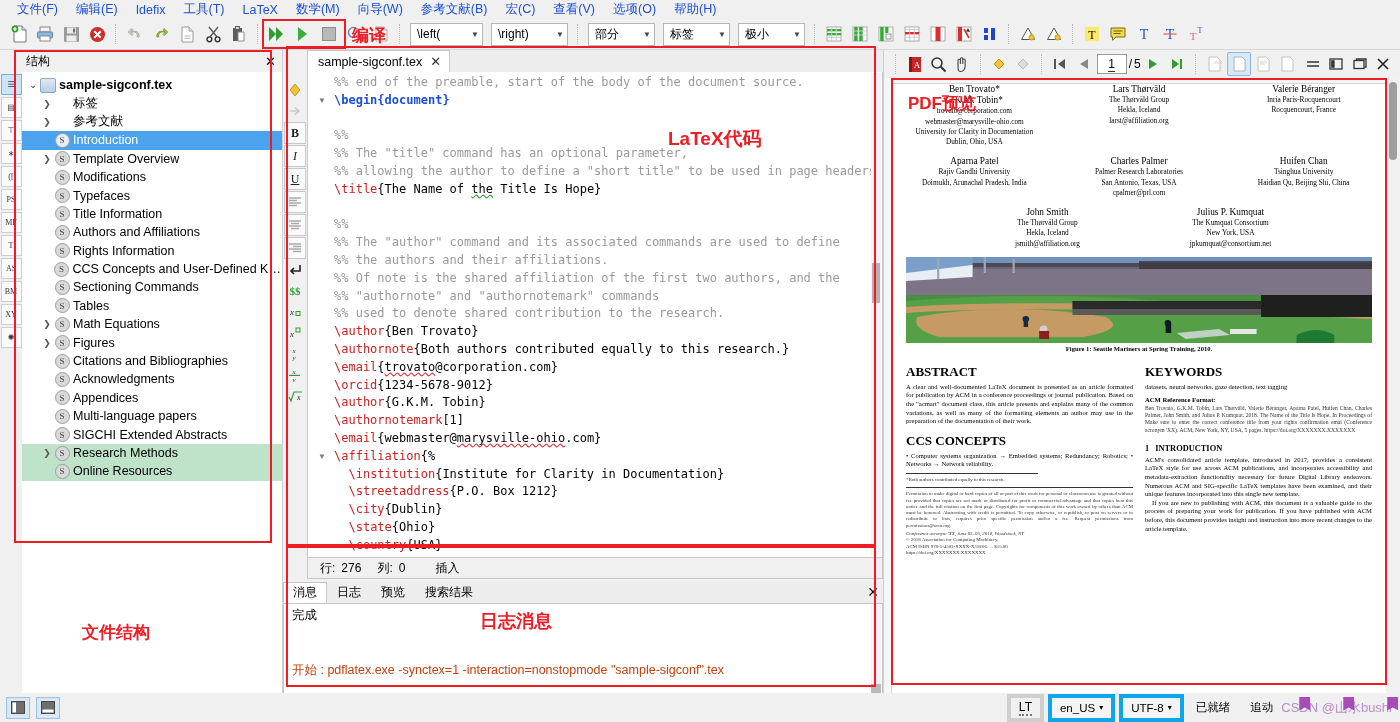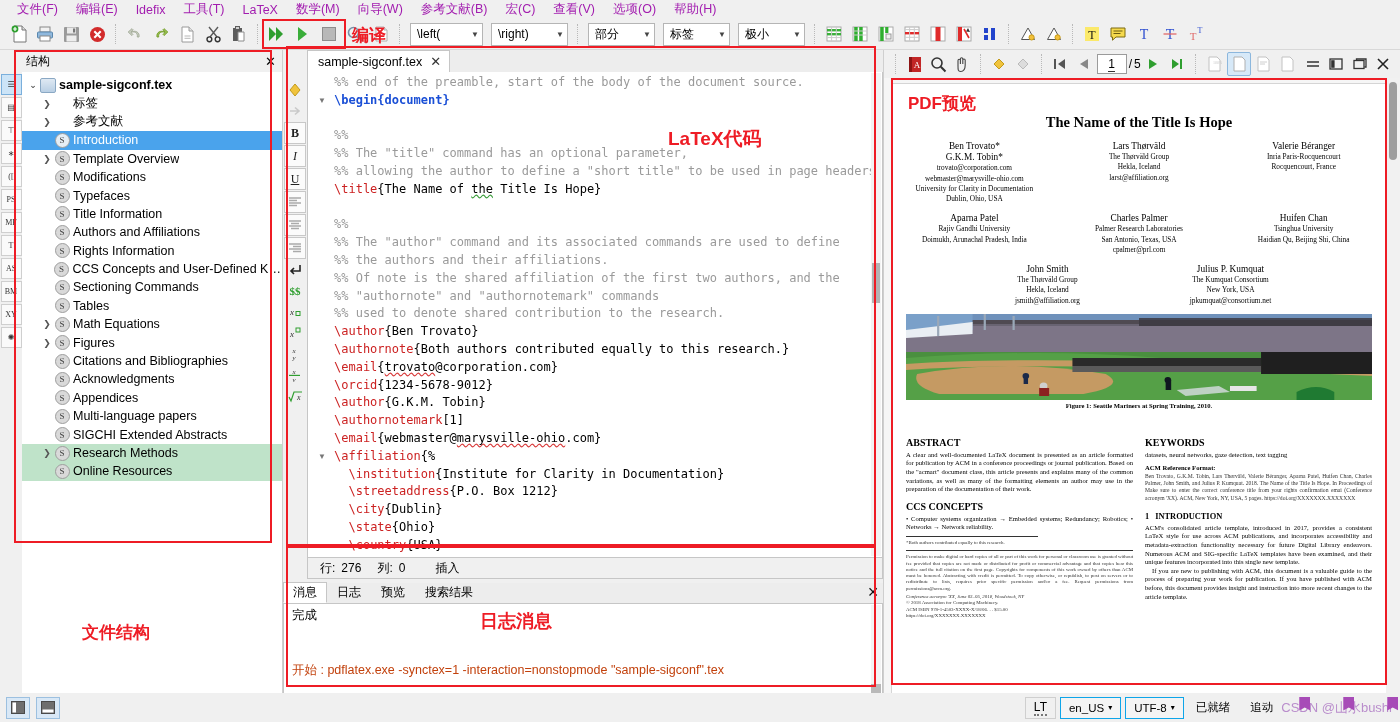--- a/index.html
+++ b/index.html
@@ -6,21 +6,21 @@
   body{
     width:1400px;height:722px;overflow:hidden;
     font-family:"Liberation Sans","DejaVu Sans",sans-serif;
     font-size:12px;color:#000;background:#f0f0f0;
     -webkit-font-smoothing:antialiased;
   }
   #app{position:relative;width:1400px;height:722px;}
 
   
   .menubar{height:19px;background:#f0f0f0;display:flex;align-items:center;padding-left:8px;gap:0;}
-  .menubar .mi{padding:2px 9px;font-size:12.5px;white-space:nowrap;color:#a21caf;}
+  .menubar .mi{padding:2px 9px;font-size:12.5px;white-space:nowrap;color:#1d4ed8;}
 
   
   .toolbar{height:30px;background:#f0f0f0;display:flex;align-items:center;padding-left:6px;
            border-bottom:1px solid #d8d8d8;position:relative;}
   .tb{width:26px;height:24px;display:flex;align-items:center;justify-content:center;}
   .tsep{width:1px;height:20px;margin:0 5px;border-left:1px dotted #b9b9b9;}
   .combo{height:21px;min-width:56px;border:1px solid #b5b5b5;background:#fff;display:flex;
          align-items:center;justify-content:space-between;padding:0 3px 0 6px;margin:0 4px;font-size:12px;}
   .combo .cv{white-space:nowrap;}
   .combo .carr{font-size:8px;color:#444;margin-left:6px;}
@@ -112,32 +112,32 @@
           font-size:14.5px;margin:30px 0 10px;}
   .authgrid{display:flex;font-family:"Liberation Serif","DejaVu Serif",serif;text-align:center;
             font-size:7.3px;line-height:10.2px;}
   .acol{flex:1;}
   .aname{font-size:9.3px;margin-bottom:1px;}
   .figure{margin:8px 14px 2px;height:86px;position:relative;overflow:hidden;background:#5a7fae;}
   .figcap{text-align:center;font-family:"Liberation Serif","DejaVu Serif",serif;font-weight:bold;
           font-size:6.6px;margin-bottom:6px;}
   .cols{display:flex;gap:12px;padding:0 14px;font-family:"Liberation Serif","DejaVu Serif",serif;}
   .col{flex:1;}
-  .secth{font-weight:bold;font-size:10px;margin:22px 0 3px;font-family:"Liberation Serif",serif;}
+  .secth{font-weight:bold;font-size:13px;margin:6px 0 3px;font-family:"Liberation Serif",serif;}
   .body{font-size:6.6px;line-height:8.6px;text-align:justify;}
   .tiny{font-size:4.9px;line-height:6.3px;text-align:justify;color:#333;}
   .rule{border-top:1px solid #333;margin:4px 0 3px;width:58%;}
   .rule2{border-top:1px solid #333;margin:4px 0 3px;width:100%;}
 
   
   .botbar{position:absolute;left:0;bottom:0;width:1400px;height:29px;background:#f0f0f0;
           display:flex;align-items:center;}
   .sbtn{width:22px;height:20px;background:#d9e8f6;border:1px solid #9cc0e0;margin-left:6px;
         display:flex;align-items:center;justify-content:center;}
-  .statusitem{height:20px;display:flex;align-items:center;padding:0 8px;border:1px solid #0ea5e9;
+  .statusitem{height:20px;display:flex;align-items:center;padding:0 8px;border:4px solid #0ea5e9;
               background:#f4f4f4;font-size:11.5px;gap:4px;margin-right:4px;}
   .watermark{color:#b07cc6;opacity:.85;font-size:13px;white-space:nowrap;}
 
   .bmk{display:inline-block;width:11px;height:14px;background:#9b2fae;
        clip-path:polygon(0 0,100% 0,100% 100%,50% 78%,0 100%);}
 </style>
 </head>
 <body>
 
 <div id="app">
@@ -791,21 +791,20 @@
           <svg width="16" height="14" viewBox="0 0 16 14">
               <path d="M3 2l10 10M13 2L3 12" stroke="#222" stroke-width="1.6"></path>
             </svg>
         </div>
       </div>
 
       <div class="pdfview">
         <div class="page">
           <div class="redlabel" style="left:16px;top:8px;font-size:17px;">PDF预览</div>
 
-          <div class="ptitle">The Name of the Title Is Hope</div>
 
           <div class="authgrid">
             <div class="acol">
               <div class="aname">Ben Trovato*</div>
               <div class="aname">G.K.M. Tobin*</div>
               <div>trovato@corporation.com</div>
               <div>webmaster@marysville-ohio.com</div>
               <div>University for Clarity in Documentation</div>
               <div>Dublin, Ohio, USA</div>
             </div>

